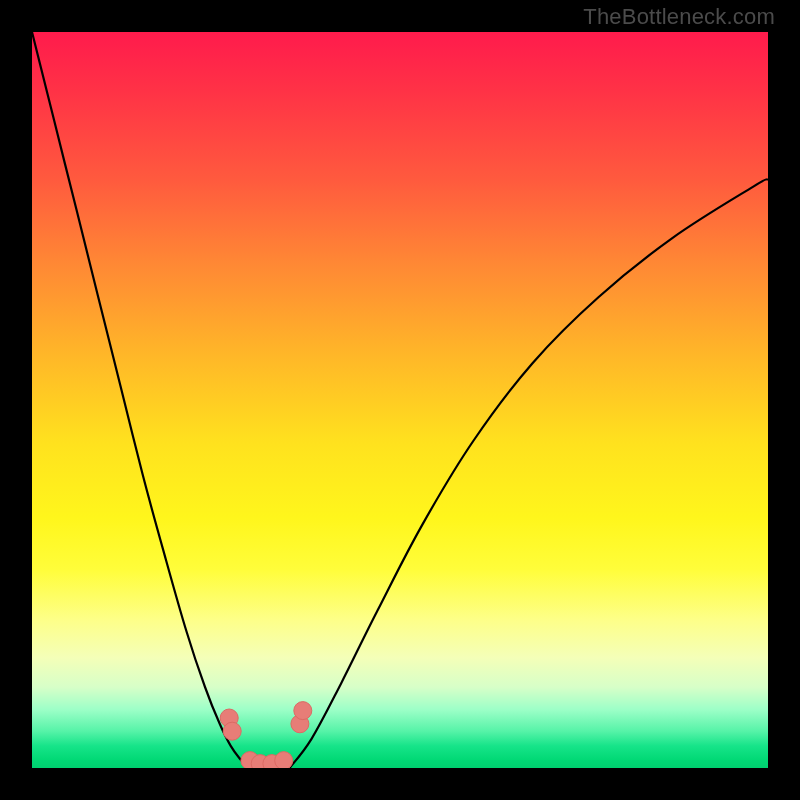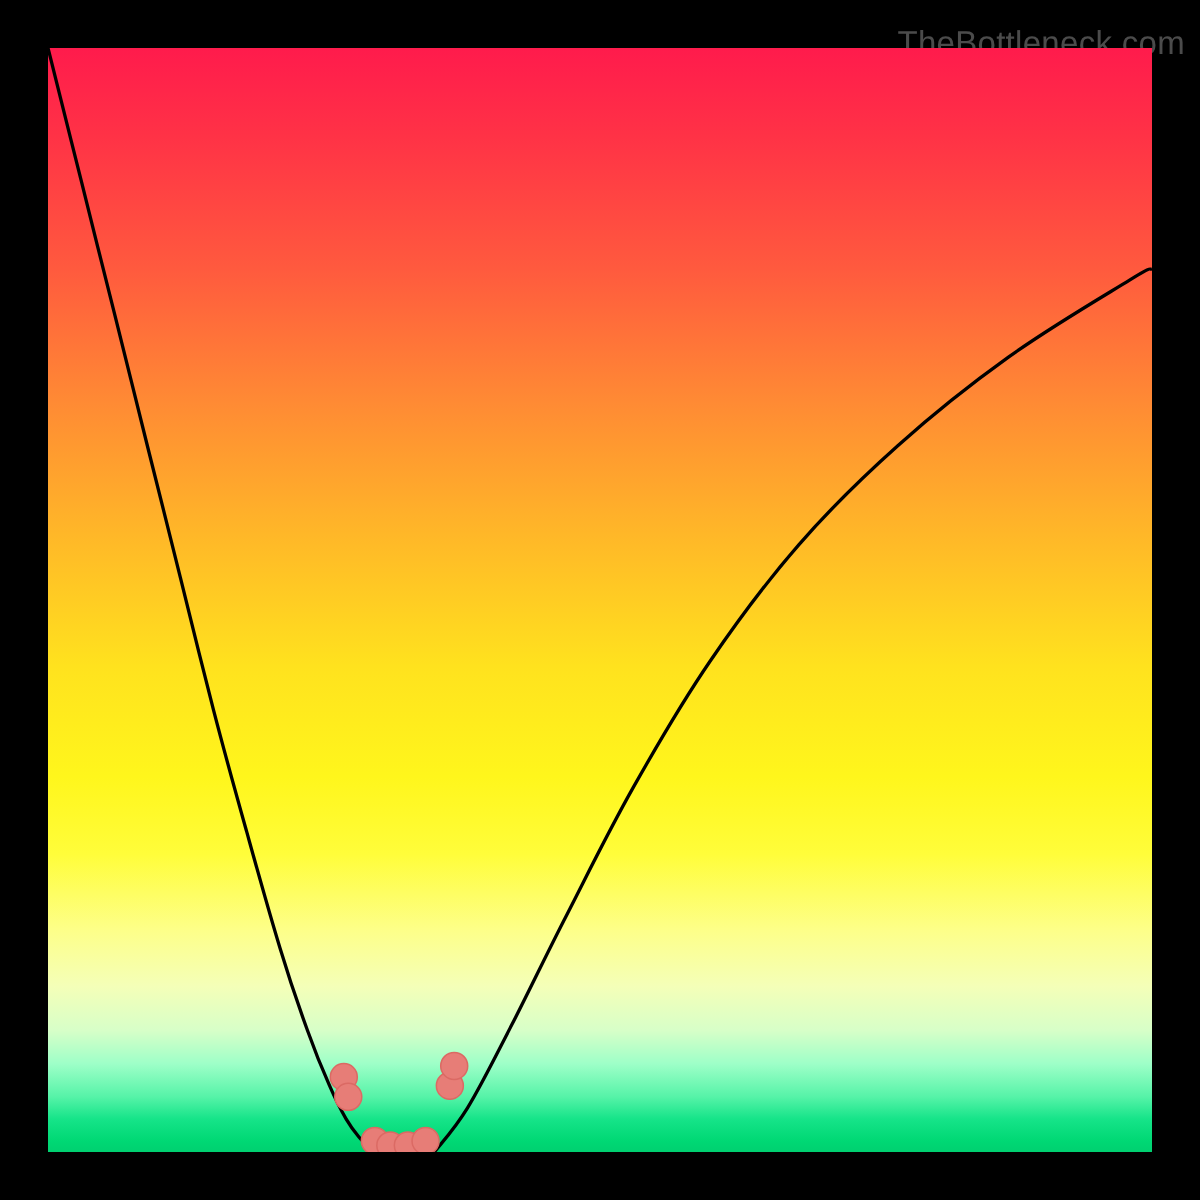--- a/index.html
+++ b/index.html
@@ -48,27 +48,26 @@
   }
   svg.curves {
     position: absolute;
     inset: 0;
     width: 100%;
     height: 100%;
   }
   .watermark {
     position: absolute;
     top: 4px;
-    right: 10px;
+    right: 25px;
     color: #4b4b4b;
     font-size: 22px;
     font-weight: 500;
     letter-spacing: 0.2px;
     white-space: nowrap;
-    margin-top: 12px;
   }
 </style>
 </head>
 <body>
 
 <div class="outer-frame">
 
   <div class="watermark">TheBottleneck.com</div>
 
   <div class="plot-area">

